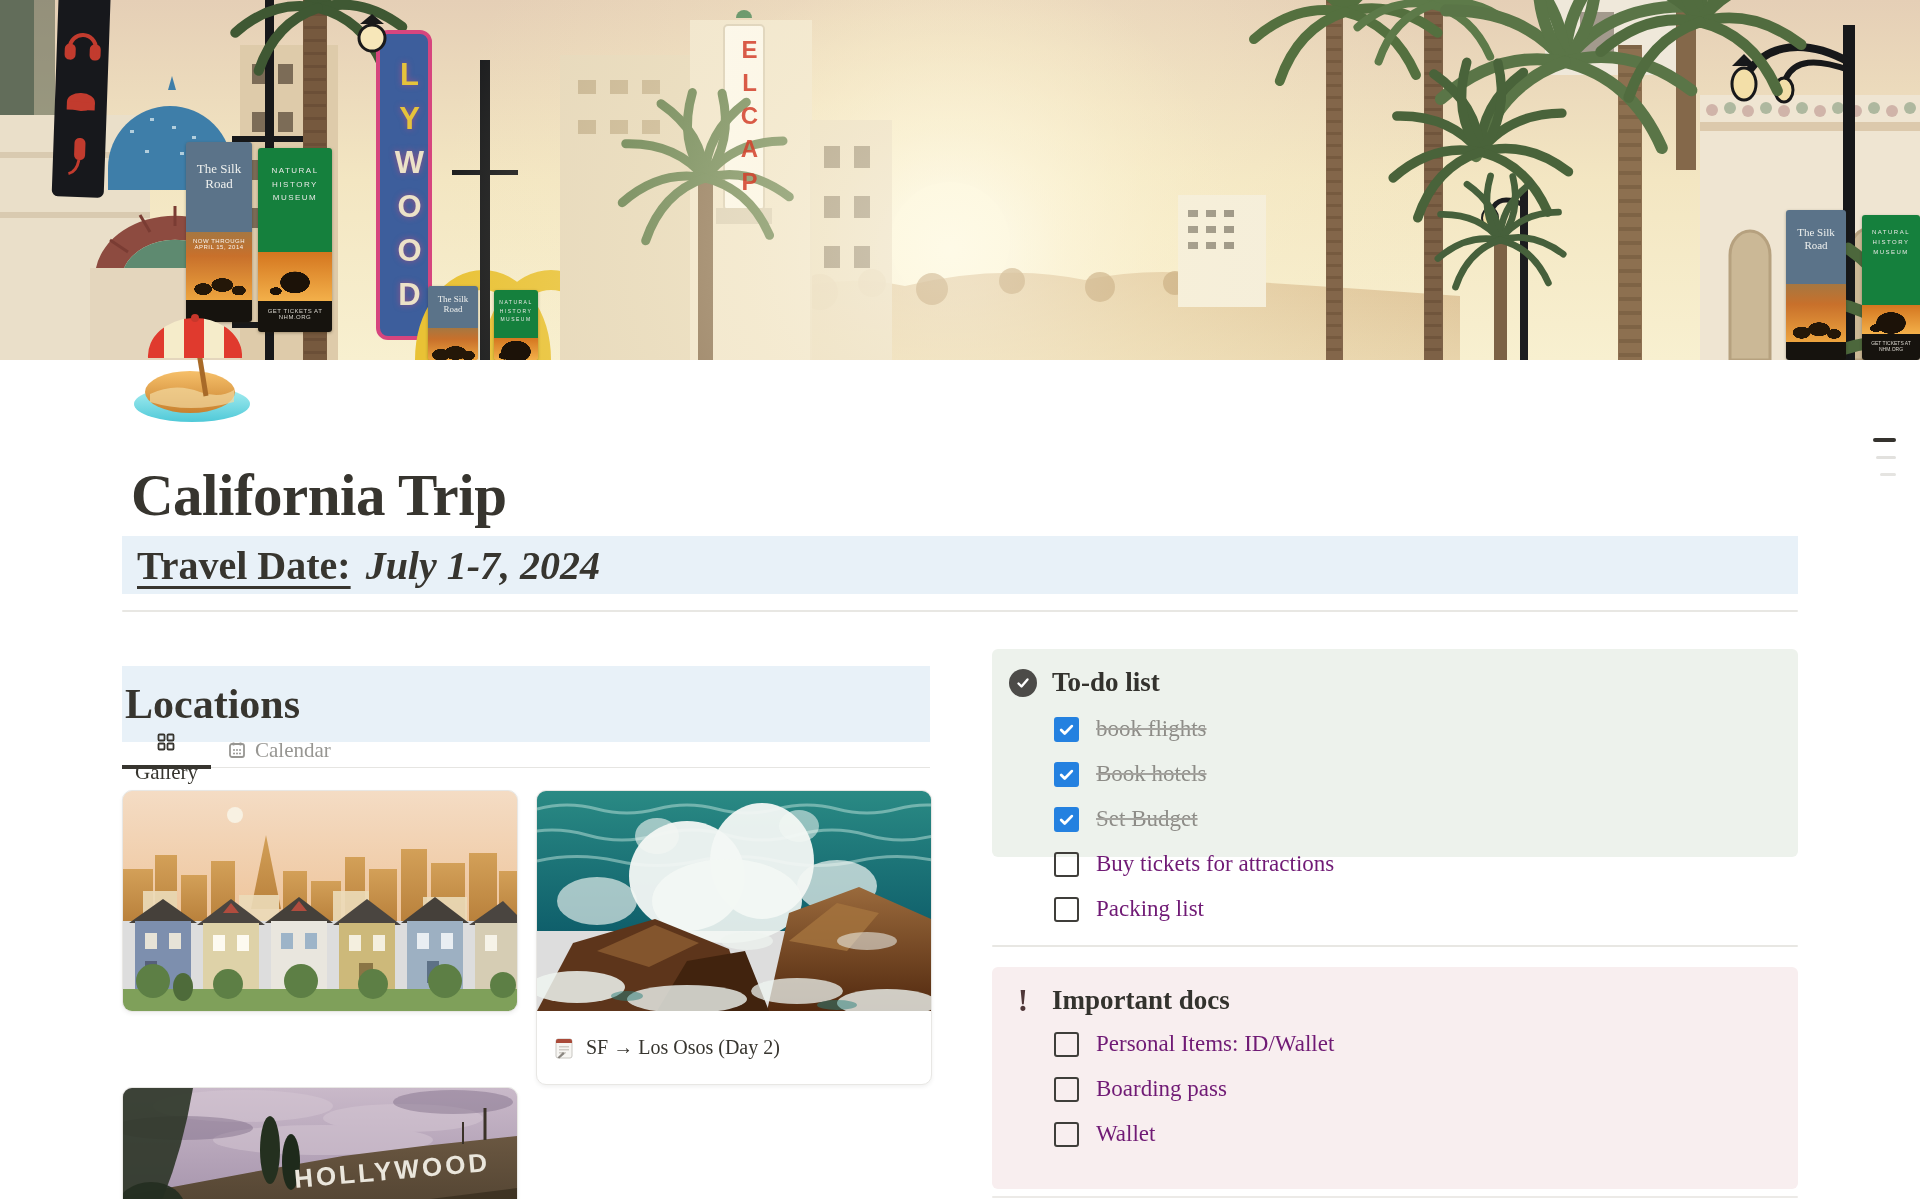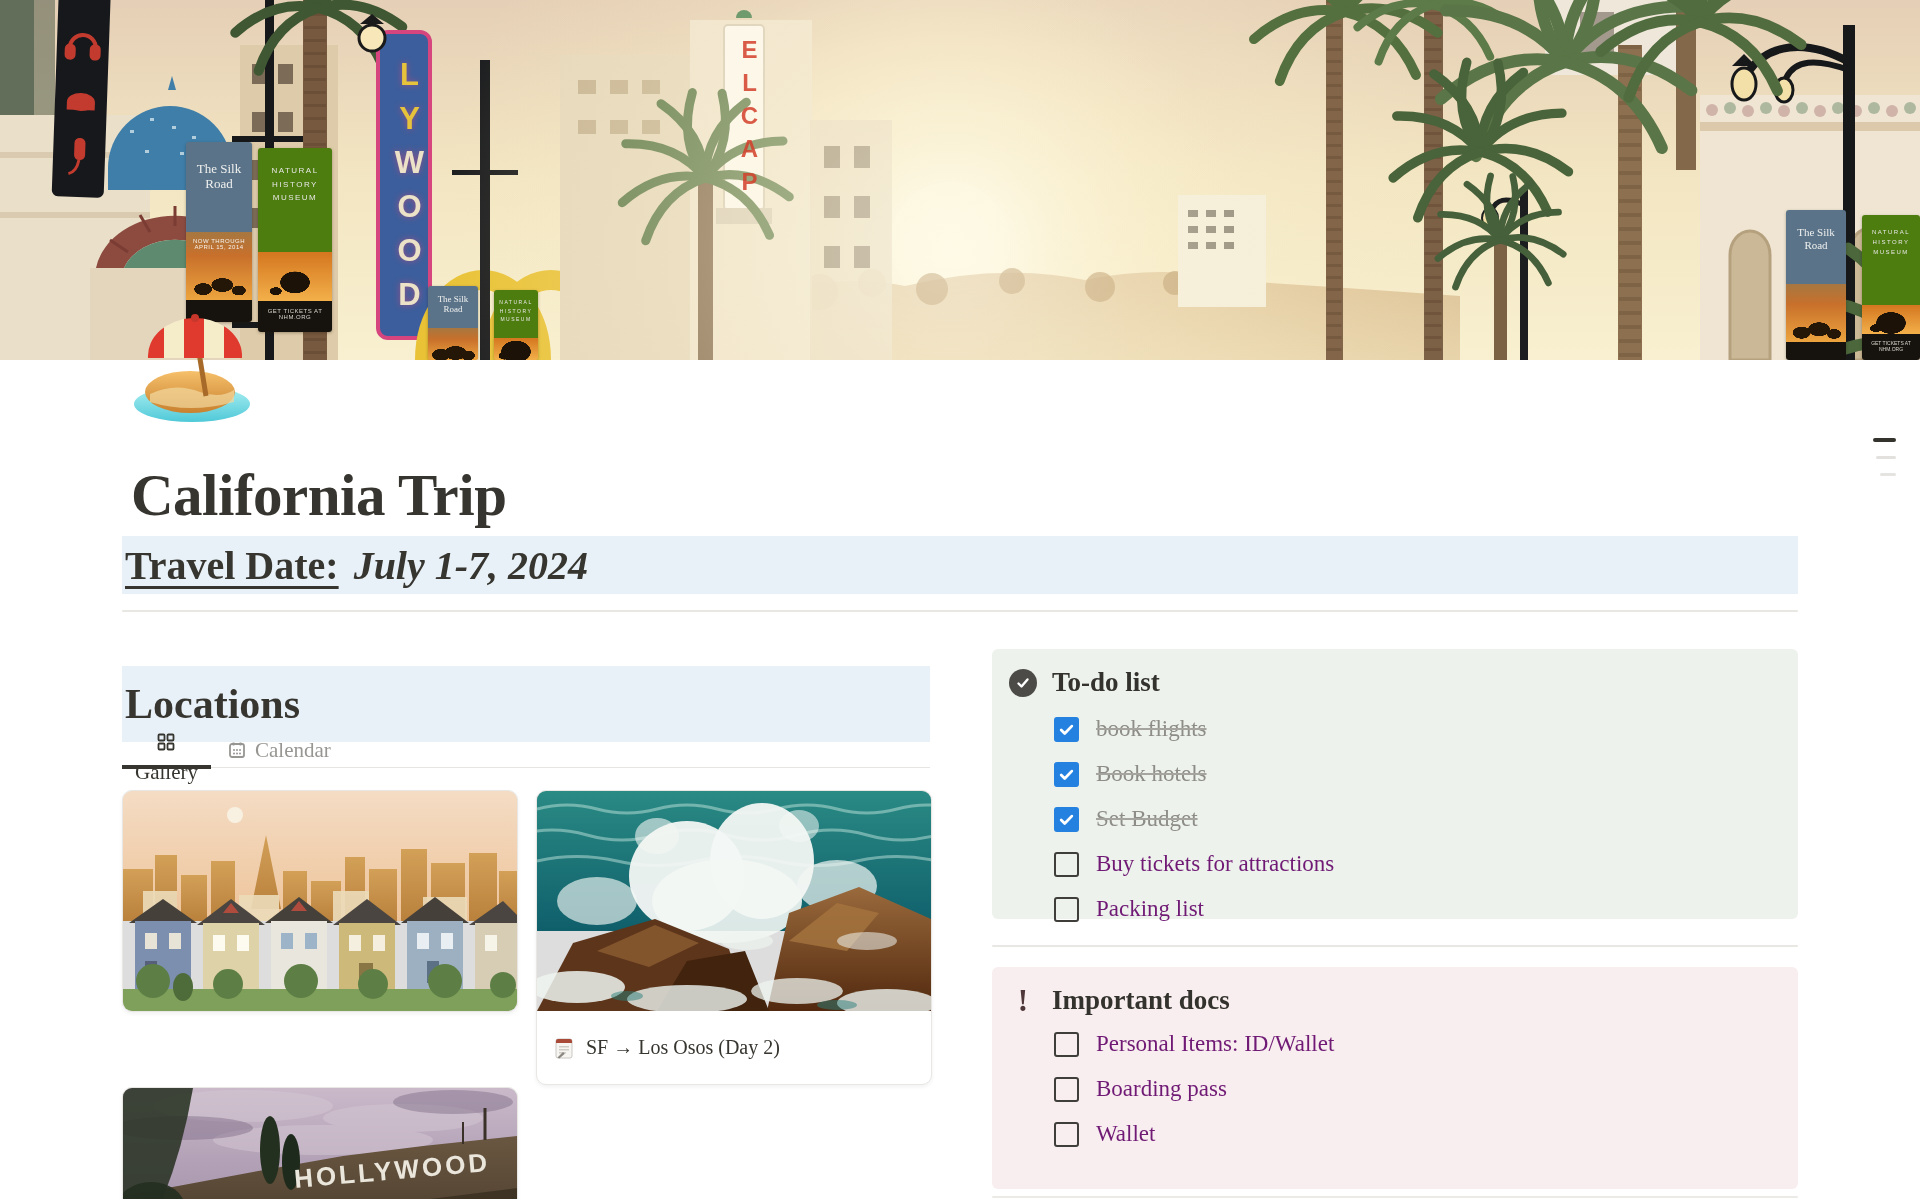--- a/index.html
+++ b/index.html
@@ -21,38 +21,38 @@
   .b-top{background:#5b7389;color:#eef0ee;text-align:center;
     font-family:"Liberation Serif",serif;}
   .b-mid{flex:1;background:
     radial-gradient(ellipse 9px 6px at 26% 84%, #241708 97%, transparent),
     radial-gradient(ellipse 11px 7px at 55% 78%, #241708 97%, transparent),
     radial-gradient(ellipse 7px 5px at 80% 86%, #241708 97%, transparent),
     linear-gradient(#41516455 0%, #c8702b 35%, #eda43e 100%);
     background-color:#d98a2f;color:#fff;text-align:center;}
   .b-note{font-size:6px;letter-spacing:.5px;padding-top:6px;opacity:.9;}
   .b-foot{background:#16130e;color:#d8d5cd;text-align:center;}
-  .m-top{background:#4d7c0f;color:#e8e8e6;line-height:1.7;letter-spacing:1.5px;text-align:center;}
+  .m-top{background:#15803d;color:#e8e8e6;line-height:1.7;letter-spacing:1.5px;text-align:center;}
   .m-mid{background:
     radial-gradient(ellipse 15px 11px at 50% 62%, #1c1208 97%, transparent),
     radial-gradient(ellipse 6px 4px at 24% 80%, #1c1208 97%, transparent),
     linear-gradient(#d4761f,#f3b04a);}
 
   
   .page-icon{position:absolute;left:130px;top:302px;width:124px;height:124px;cursor:pointer;}
   .page-title{position:absolute;left:131px;top:421px;font-size:59px;font-weight:bold;
     letter-spacing:-.5px;color:#37352f;}
   .toc{position:absolute;left:1872px;top:438px;width:24px;}
   .toc-line{border-radius:2px;margin:0 0 14px auto;}
   .toc-line.l1{width:23px;height:4px;background:#35332e;}
   .toc-line.l2{width:20px;height:3px;background:#e2e1de;}
   .toc-line.l3{width:16px;height:3px;background:#e5e4e1;}
 
   .hl-band{background:#e8f1f8;display:flex;align-items:center;}
-  .travel-band{left:122px;top:536px;width:1676px;height:58px;font-size:40px;font-weight:bold;padding-left:3px;box-sizing:border-box;text-align:right;}
+  .travel-band{left:122px;top:536px;width:1676px;height:58px;font-size:40px;font-weight:bold;padding-left:15px;box-sizing:border-box;text-align:right;}
   .td-label{text-decoration:underline;text-underline-offset:7px;text-decoration-thickness:3px;}
   .td-value{font-style:italic;margin-left:15px;}
   .divider{position:absolute;height:2px;background:#e8e7e3;border-radius:1px;}
 
   .loc-band{left:122px;top:666px;width:808px;height:76px;font-size:42px;font-weight:bold;padding-left:3px;box-sizing:border-box;}
 
   
   .tabs{position:absolute;left:122px;top:733px;width:808px;height:34px;
     border-bottom:1px solid #e6e5e2;display:flex;align-items:stretch;box-sizing:content-box;}
   .tab{display:inline-flex;align-items:center;gap:9px;padding:0 13px;font-size:21px;cursor:pointer;}
@@ -62,21 +62,21 @@
 
   
   .card{position:absolute;width:394px;background:#fff;border:1px solid #e8e7e4;border-radius:10px;
     overflow:hidden;box-shadow:0 2px 4px rgba(25,25,20,.06);cursor:pointer;}
   .card-img{height:220px;overflow:hidden;background:#ddd;}
   .card-img svg{display:block;}
   .card-caption{height:73px;display:flex;align-items:center;gap:11px;padding:0 16px;font-size:20px;color:#37352f;}
 
   
   .callout{position:absolute;width:806px;border-radius:6px;box-sizing:border-box;}
-  .callout.green{left:992px;top:649px;height:270px;background:#edf2ec;}
+  .callout.green{left:992px;top:649px;height:208px;background:#edf2ec;}
   .callout.pink{left:992px;top:967px;height:222px;background:#f8eeef;}
   .co-head{display:flex;align-items:center;gap:15px;padding:18px 0 0 17px;}
   .co-title{font-size:27px;font-weight:bold;color:#33322d;}
   .check-circle{width:28px;height:28px;border-radius:50%;background:#4c4b48;display:flex;
     align-items:center;justify-content:center;flex:none;}
   .excl-icon{width:28px;height:28px;display:flex;align-items:center;justify-content:center;
     font-size:31px;font-weight:bold;color:#4f3638;flex:none;}
   .todo-row{display:flex;align-items:center;gap:17px;margin:17px 0 0 62px;height:28px;}
   .cb{width:25px;height:25px;box-sizing:border-box;border-radius:3px;flex:none;cursor:pointer;
     border:2px solid #3f3e3a;display:flex;align-items:center;justify-content:center;background:transparent;}

